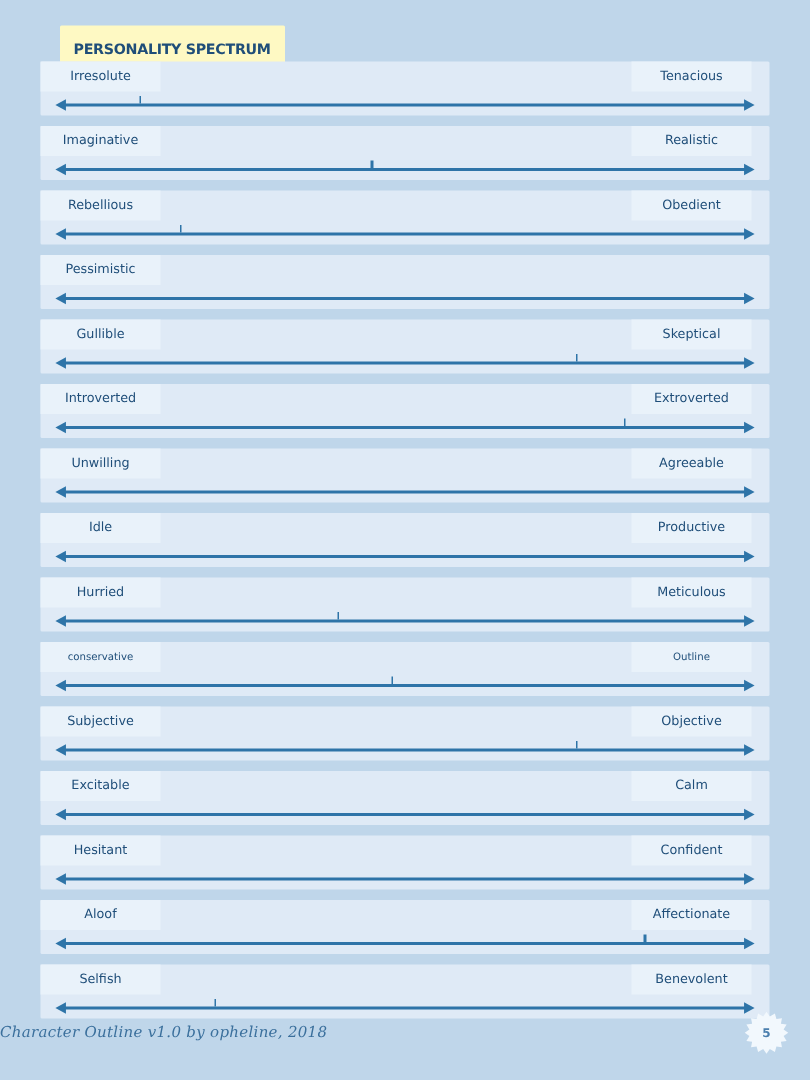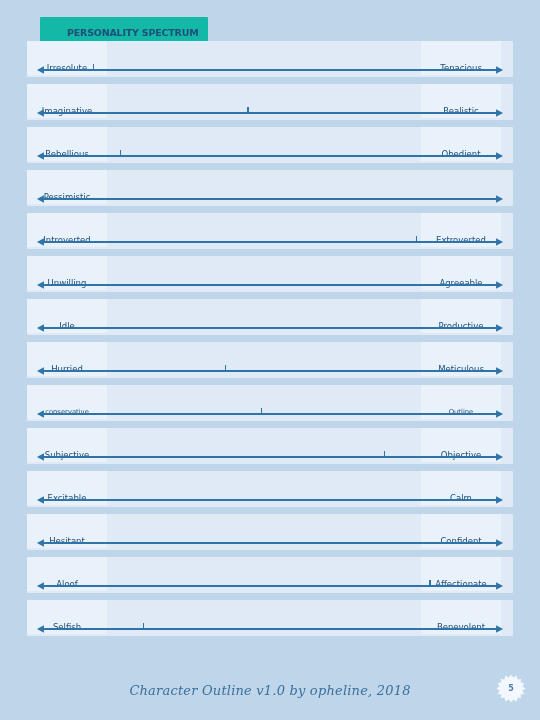--- a/index.html
+++ b/index.html
@@ -16,22 +16,22 @@
   }
 
   
   .title-wrap {
     position: absolute;
     left: 40px;
     top: 17px;
   }
   .title-box {
     display: inline-block;
-    background: #14b8a6;
-    padding: 4px 10px 4px 27px;
+    background: #fef9c3;
+    padding: 4px 10px 4px 9px;
     border-radius: 1px;
   }
   .title-text {
     font-family: "DejaVu Sans", "Liberation Sans", sans-serif;
     font-weight: bold;
     font-size: 9.5px;
     letter-spacing: -0.2px;
     color: #1f4e79;
     white-space: nowrap;
   }
@@ -56,21 +56,21 @@
   }
   .lbl {
     position: absolute;
     top: 0;
     background: #e9f2fa;
     height: 20px;
     line-height: 20px;
     font-size: 8.5px;
     color: #1f4e79;
     white-space: nowrap;
-    padding: 17px 9px;
+    padding: 0 9px;
     box-sizing: border-box;
   }
   .lbl.left {
     left: 0;
     min-width: 80px;
     text-align: center;
   }
   .lbl.right {
     right: 12px;
     min-width: 80px;
@@ -108,24 +108,24 @@
     left: 0;
     right: 0;
     bottom: 19px;
     height: 20px;
   }
   .footer-text {
     position: absolute;
     left: 0;
     right: 0;
     top: 2px;
-    text-align: center;
+    text-align: left;
     font-family: "DejaVu Serif", "Liberation Serif", serif;
     font-style: italic;
-    font-size: 13px;
+    font-size: 10px;
     color: #3a6f9c;
     letter-spacing: 0.2px;
   }
   .page-badge {
     position: absolute;
     right: 14px;
     top: -7px;
     width: 30px;
     height: 30px;
   }
@@ -204,20 +204,34 @@
       <div class="track">
         <svg preserveAspectRatio="none" viewBox="0 0 1000 11">
           <line x1="14" y1="6" x2="986" y2="6" stroke="#2e74a8" stroke-width="2.1"></line>
           <polygon points="2,6 17,2.2 17,9.8" fill="#2e74a8"></polygon>
           <polygon points="998,6 983,2.2 983,9.8" fill="#2e74a8"></polygon>
         </svg>
       </div>
     </div>
     <div class="row">
       <div class="labelbar">
+        <div class="lbl left">Gullible</div>
+        <div class="lbl right">Skeptical</div>
+      </div>
+      <div class="track">
+        <svg preserveAspectRatio="none" viewBox="0 0 1000 11">
+          <line x1="14" y1="6" x2="986" y2="6" stroke="#2e74a8" stroke-width="2.1"></line>
+          <polygon points="2,6 17,2.2 17,9.8" fill="#2e74a8"></polygon>
+          <polygon points="998,6 983,2.2 983,9.8" fill="#2e74a8"></polygon>
+        </svg>
+        <div class="tickmark" style="left: calc(74.3%);"></div>
+      </div>
+    </div>
+    <div class="row">
+      <div class="labelbar">
         <div class="lbl left">Introverted</div>
         <div class="lbl right">Extroverted</div>
       </div>
       <div class="track">
         <svg preserveAspectRatio="none" viewBox="0 0 1000 11">
           <line x1="14" y1="6" x2="986" y2="6" stroke="#2e74a8" stroke-width="2.1"></line>
           <polygon points="2,6 17,2.2 17,9.8" fill="#2e74a8"></polygon>
           <polygon points="998,6 983,2.2 983,9.8" fill="#2e74a8"></polygon>
         </svg>
         <div class="tickmark" style="left: calc(81.104%);"></div>

